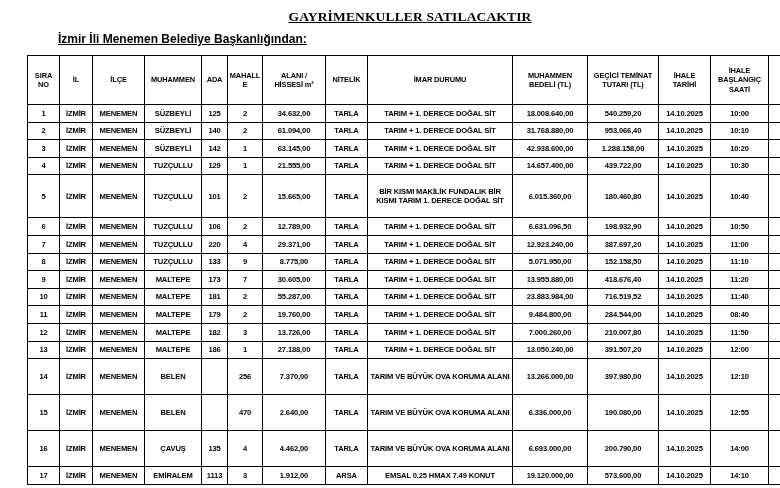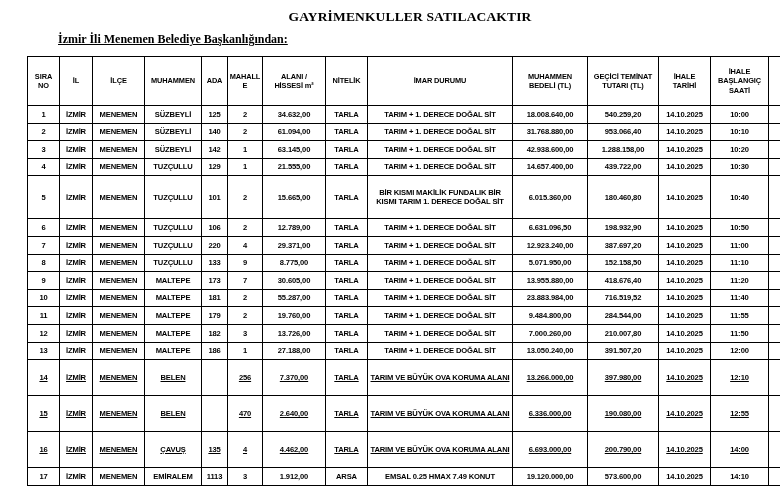--- a/index.html
+++ b/index.html
@@ -22,23 +22,24 @@
     box-sizing: border-box;
   }
   .doc-title {
     text-align: center;
     font-family: "Liberation Serif", "DejaVu Serif", serif;
     font-weight: bold;
     font-size: 13.5px;
     letter-spacing: 0.15px;
     margin: 9px 0 0 0;
     padding-left: 40px;
+    text-decoration: underline;
   }
   .doc-subtitle {
-    font-family: Liberation Serif, serif;
+    font-family: Liberation Sans, sans-serif;
     font-weight: bold;
     font-size: 12px;
     text-decoration: underline;
     margin: 7px 10px 0 58px;
   }
   .table-wrap {
     margin: 9px 0 0 27px;
     width: 727px;
   }
   table.grid {
@@ -64,21 +65,21 @@
     height: 46px;
     line-height: 1.25;
     letter-spacing: -0.1px;
   }
   table.grid tbody td {
     height: 14.6px;
     font-weight: bold;
     letter-spacing: -0.15px;
   }
   tbody tr.tall-3 td { height: 40px; }
-  tbody tr.tall-row td { height: 33px; text-decoration: underline; }
+  tbody tr.tall-row td { height: 33px; }
 
   
   col.c-sira    { width: 32px; }
   col.c-il      { width: 33px; }
   col.c-ilce    { width: 52px; }
   col.c-mahalle { width: 57px; }
   col.c-ada     { width: 26px; }
   col.c-parsel  { width: 35px; }
   col.c-alani   { width: 63px; }
   col.c-nitelik { width: 42px; }
@@ -326,21 +327,21 @@
             <td>MENEMEN</td>
             <td>MALTEPE</td>
             <td>179</td>
             <td>2</td>
             <td>19.760,00</td>
             <td>TARLA</td>
             <td>TARIM + 1. DERECE DOĞAL SİT</td>
             <td>9.484.800,00</td>
             <td>284.544,00</td>
             <td>14.10.2025</td>
-            <td>11:55</td>
+            <td>08:40</td>
             <td>11:50</td>
           </tr>
           <tr>
             <td>12</td>
             <td>İZMİR</td>
             <td>MENEMEN</td>
             <td>MALTEPE</td>
             <td>182</td>
             <td>3</td>
             <td>13.726,00</td>

